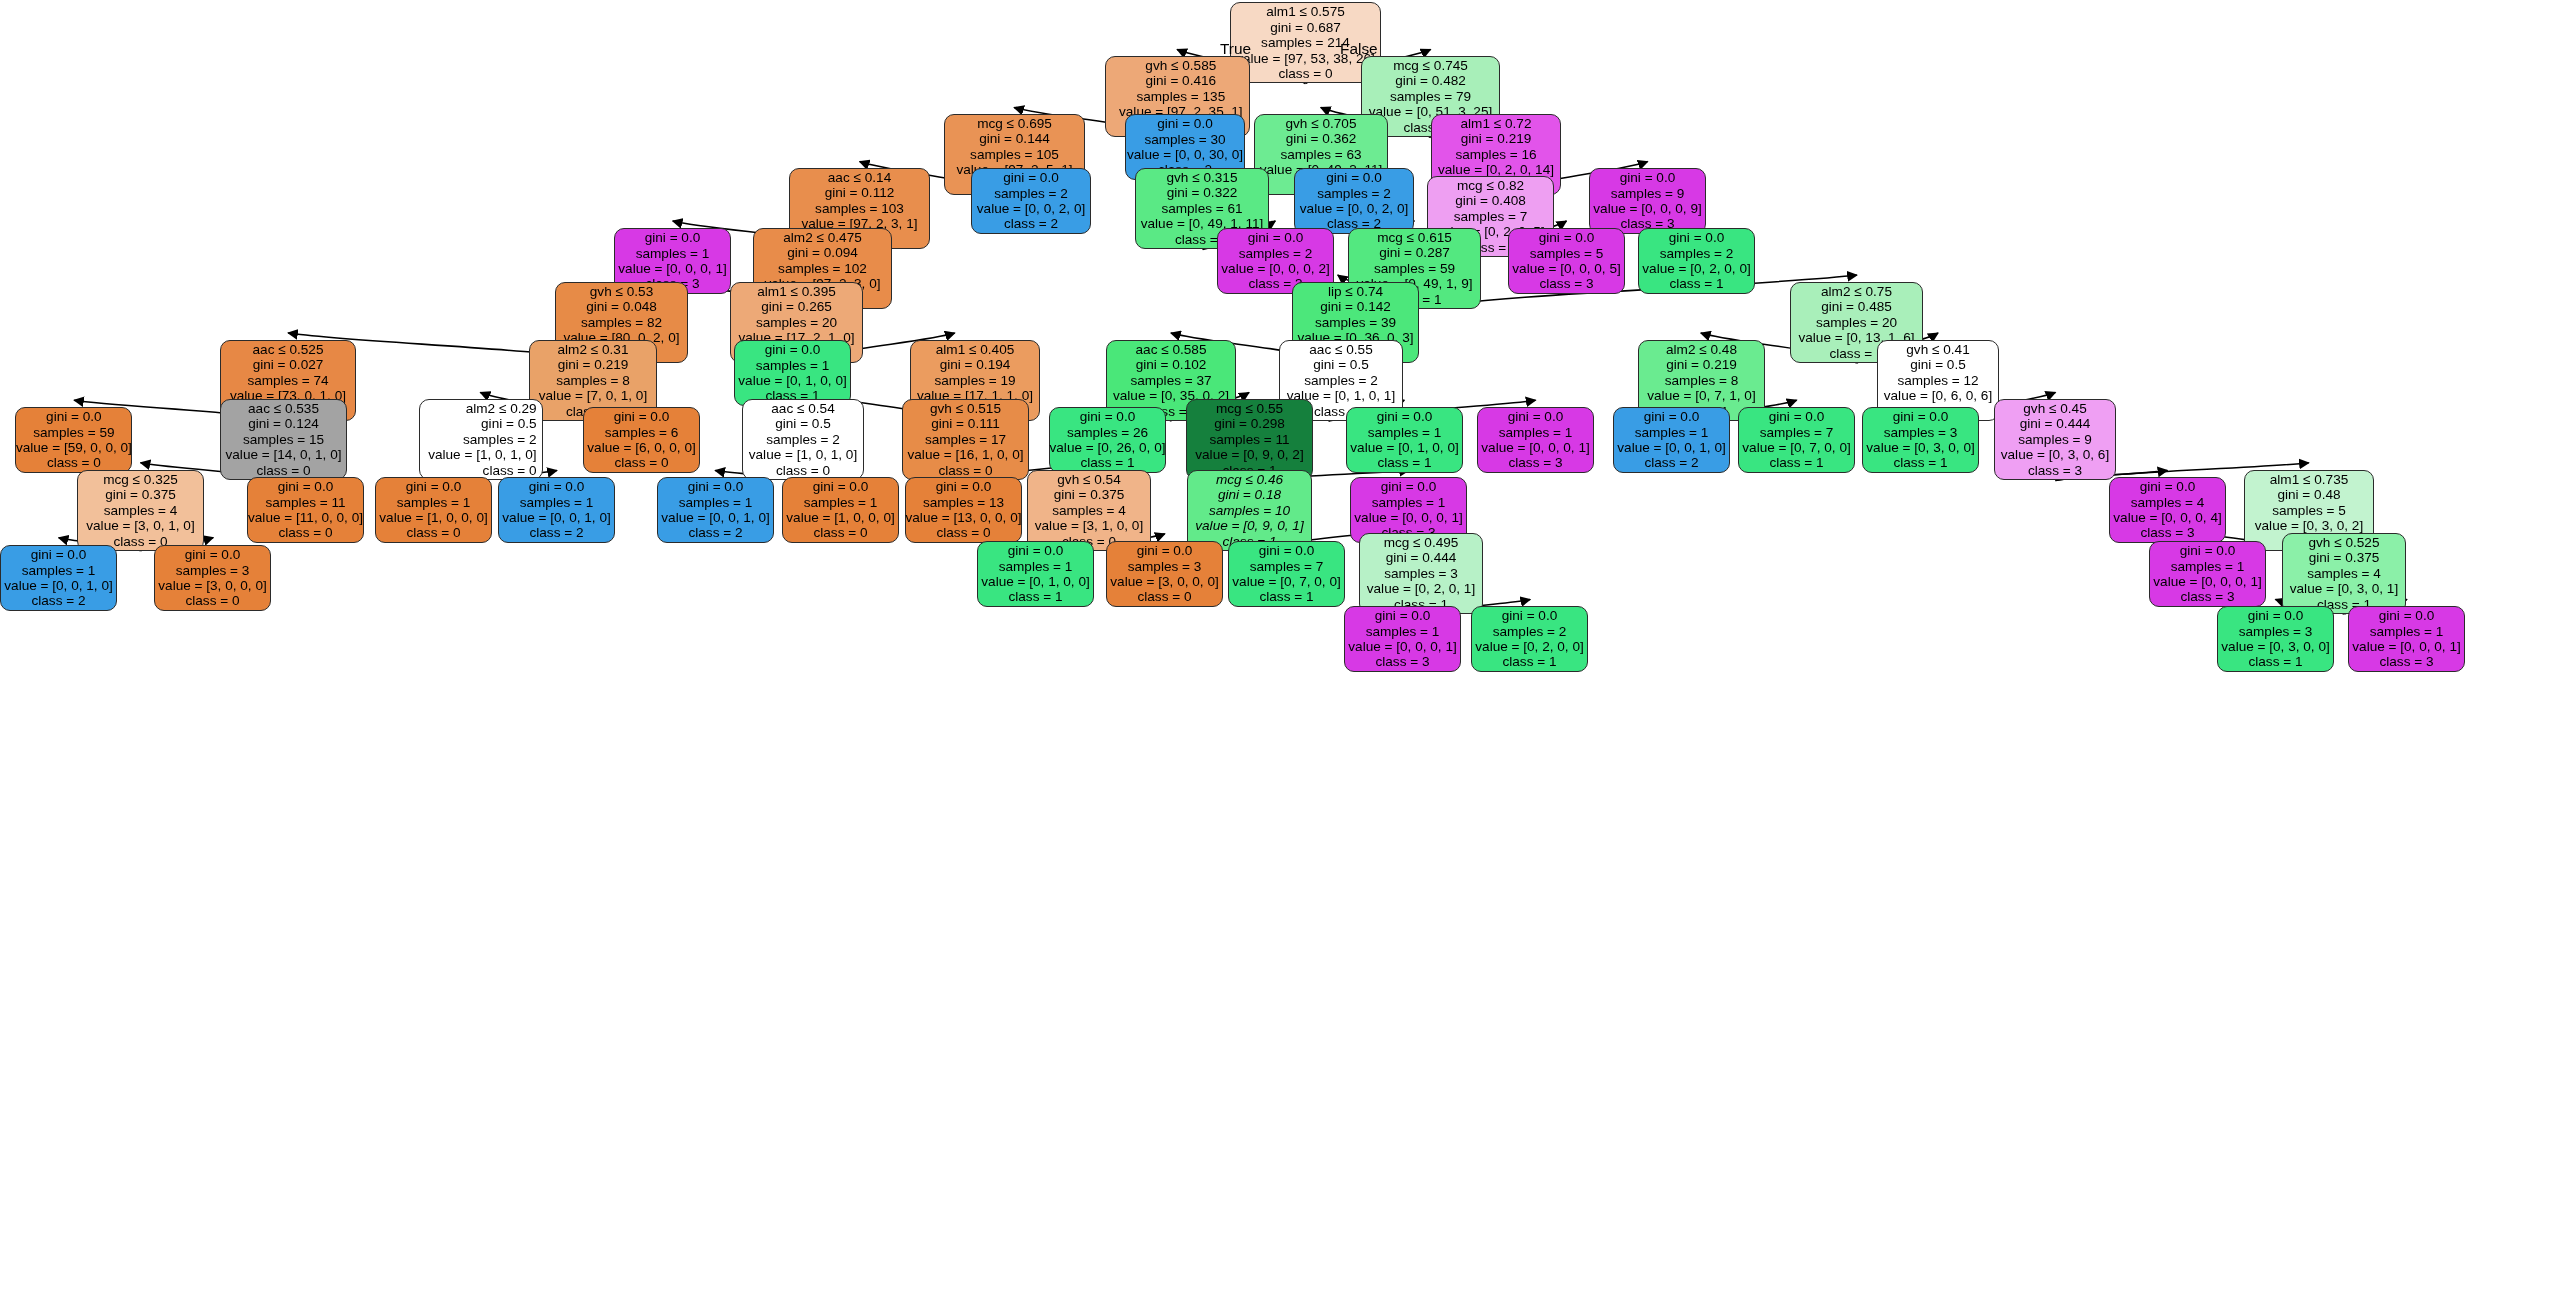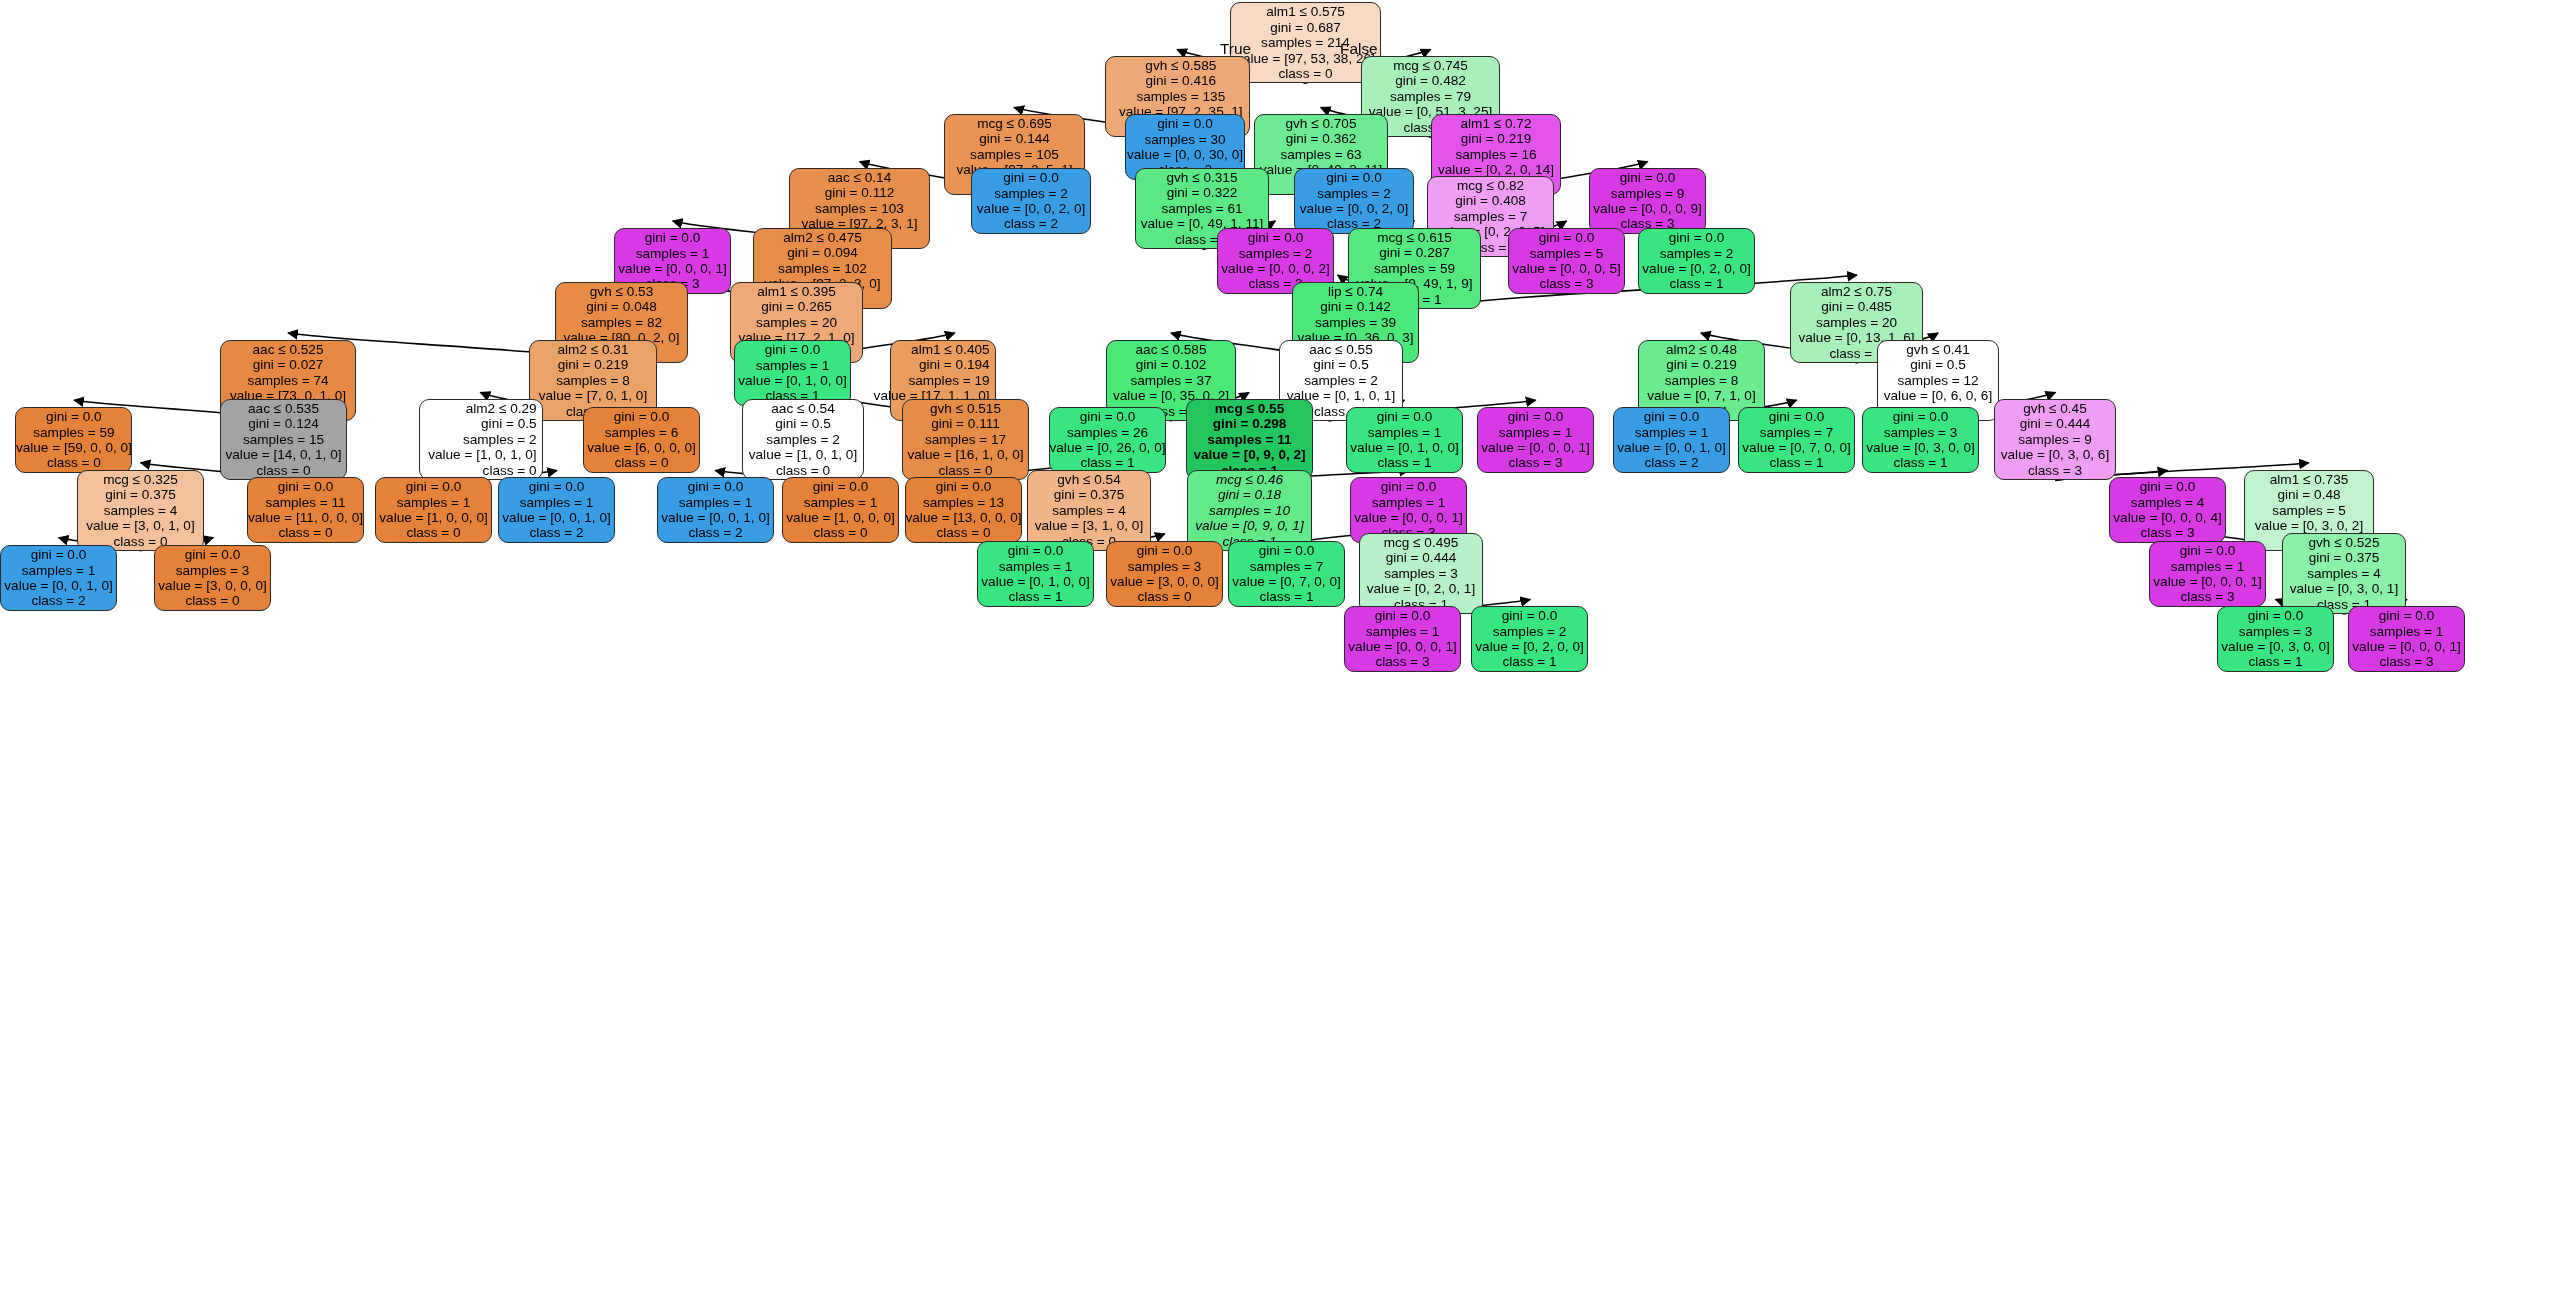--- a/index.html
+++ b/index.html
@@ -301,21 +301,21 @@
         <span class="ln">samples = 8</span>
         <span class="ln">value = [7, 0, 1, 0]</span>
         <span class="ln">class = 0</span>
       </div>
       <div class="node" style="left: 734px; top: 340px; width: 117px; height: 66px; background: rgb(57, 229, 129);">
         <span class="ln">gini = 0.0</span>
         <span class="ln">samples = 1</span>
         <span class="ln">value = [0, 1, 0, 0]</span>
         <span class="ln">class = 1</span>
       </div>
-      <div class="node" style="left: 890px; top: 340px; width: 106px; height: 81px; background: rgb(235, 156, 95); align-items: flex-end;">
+      <div class="node" style="left: 910px; top: 340px; width: 130px; height: 81px; background: rgb(235, 156, 95);">
         <span class="ln">alm1 ≤ 0.405</span>
         <span class="ln">gini = 0.194</span>
         <span class="ln">samples = 19</span>
         <span class="ln">value = [17, 1, 1, 0]</span>
         <span class="ln">class = 0</span>
       </div>
       <div class="node" style="left: 1106px; top: 340px; width: 130px; height: 81px; background: rgb(74, 231, 121);">
         <span class="ln">aac ≤ 0.585</span>
         <span class="ln">gini = 0.102</span>
         <span class="ln">samples = 37</span>
@@ -382,21 +382,21 @@
         <span class="ln">samples = 17</span>
         <span class="ln">value = [16, 1, 0, 0]</span>
         <span class="ln">class = 0</span>
       </div>
       <div class="node" style="left: 1049px; top: 407px; width: 117px; height: 66px; background: rgb(57, 229, 129);">
         <span class="ln">gini = 0.0</span>
         <span class="ln">samples = 26</span>
         <span class="ln">value = [0, 26, 0, 0]</span>
         <span class="ln">class = 1</span>
       </div>
-      <div class="node" style="left: 1186px; top: 399px; width: 127px; height: 81px; background: #22c55e; font-weight: bold;">
+      <div class="node" style="left: 1186px; top: 399px; width: 127px; height: 81px; background: #15803d;">
         <span class="ln">mcg ≤ 0.55</span>
         <span class="ln">gini = 0.298</span>
         <span class="ln">samples = 11</span>
         <span class="ln">value = [0, 9, 0, 2]</span>
         <span class="ln">class = 1</span>
       </div>
       <div class="node" style="left: 1346px; top: 407px; width: 117px; height: 66px; background: rgb(57, 229, 129);">
         <span class="ln">gini = 0.0</span>
         <span class="ln">samples = 1</span>
         <span class="ln">value = [0, 1, 0, 0]</span>

